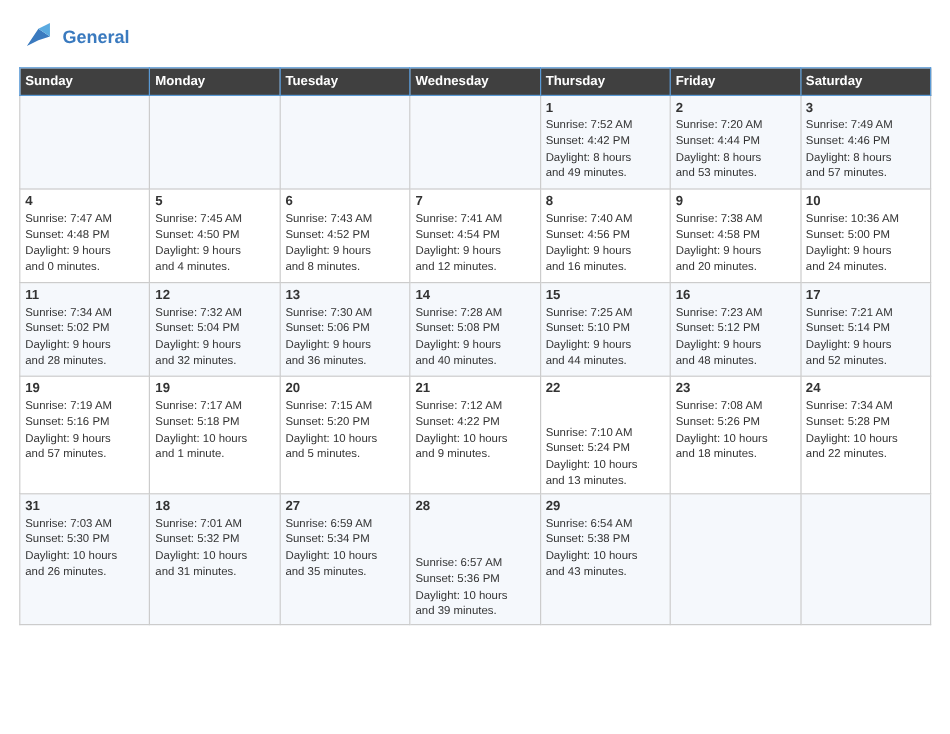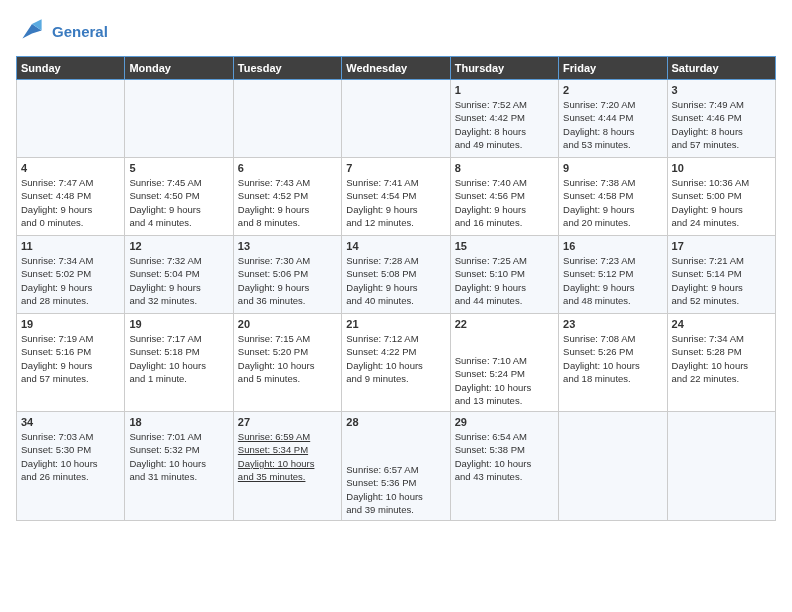--- a/index.html
+++ b/index.html
@@ -291,36 +291,36 @@
           <td>
             <span class="day-number">24</span>
             <div class="cell-content" style="white-space: pre-line;">Sunrise: 7:34 AM
 Sunset: 5:28 PM
 Daylight: 10 hours
 and 22 minutes.</div>
           </td>
         </tr>
         <tr>
           <td>
-            <span class="day-number">34</span>
+            <span class="day-number">31</span>
             <div class="cell-content" style="white-space: pre-line;">Sunrise: 7:03 AM
 Sunset: 5:30 PM
 Daylight: 10 hours
 and 26 minutes.</div>
           </td>
           <td>
             <span class="day-number">18</span>
             <div class="cell-content" style="white-space: pre-line;">Sunrise: 7:01 AM
 Sunset: 5:32 PM
 Daylight: 10 hours
 and 31 minutes.</div>
           </td>
           <td>
             <span class="day-number">27</span>
-            <div class="cell-content" style="white-space: pre-line; text-decoration: underline;">Sunrise: 6:59 AM
+            <div class="cell-content" style="white-space: pre-line;">Sunrise: 6:59 AM
 Sunset: 5:34 PM
 Daylight: 10 hours
 and 35 minutes.</div>
           </td>
           <td>
             <span class="day-number">28</span>
             <div class="cell-content" style="white-space: pre-line; margin-top: 35px;">Sunrise: 6:57 AM
 Sunset: 5:36 PM
 Daylight: 10 hours
 and 39 minutes.</div>

